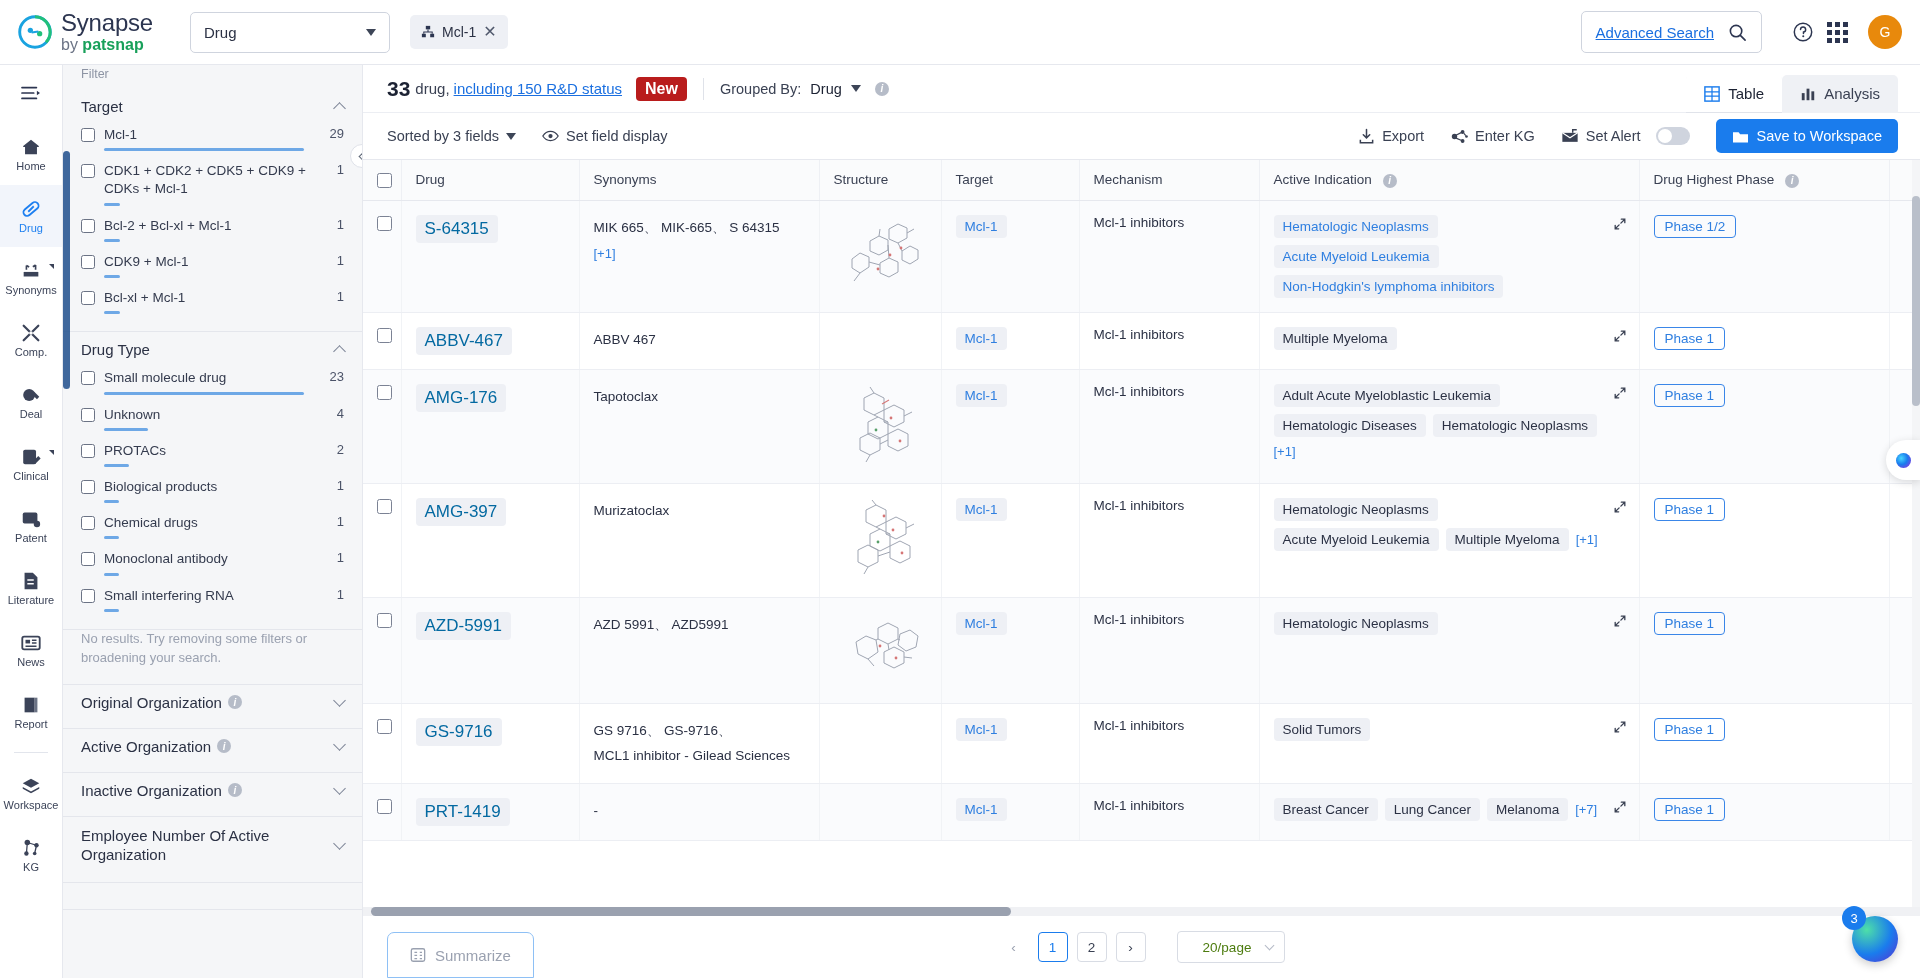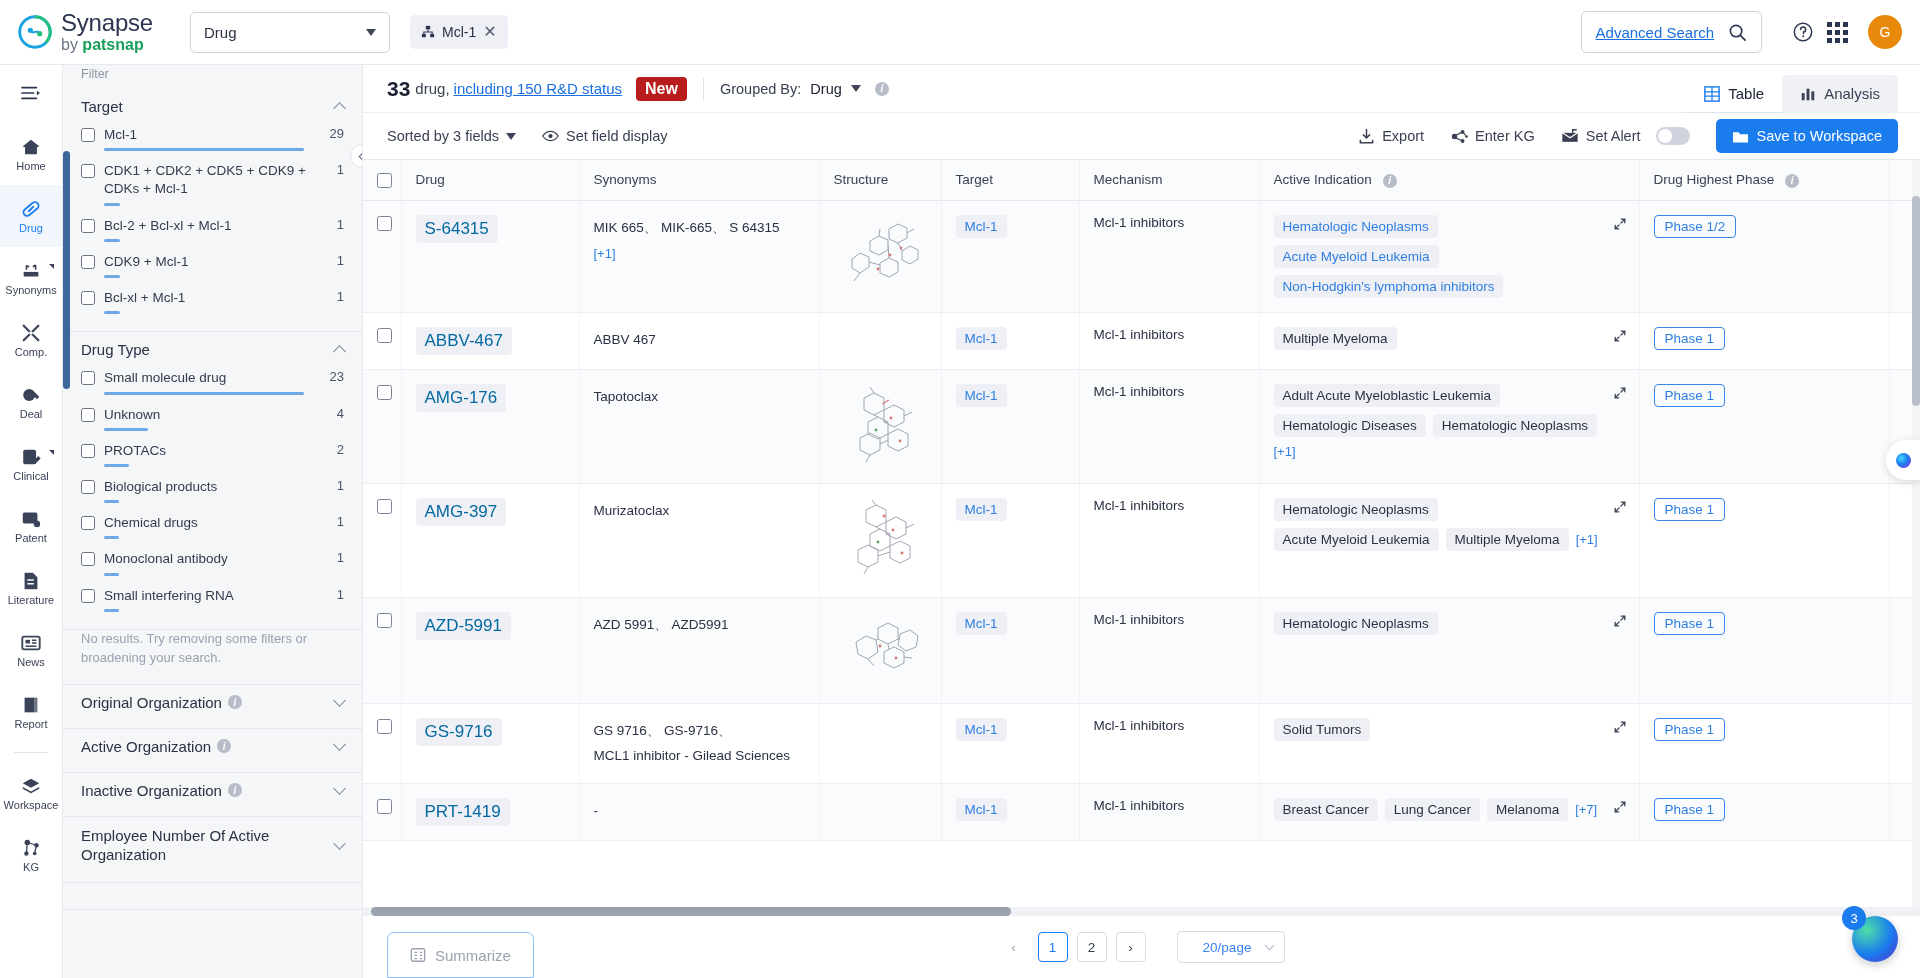--- a/index.html
+++ b/index.html
@@ -242,21 +242,21 @@
   .pager { position: absolute; left: 50%; transform: translateX(-50%); display: flex; align-items: center; gap: 9px; }
   .pg {
     min-width: 30px; height: 30px; border: 1px solid #d8dce4; border-radius: 4px; background: #fff;
     display: flex; align-items: center; justify-content: center; font-size: 13.5px; color: #3a4153; cursor: pointer;
   }
   .pg.nav { border-color: transparent; color: #9aa1b0; }
   .pg.active { border-color: #1a7ced; color: #1a7ced; }
   .pgsize {
     width: 108px; height: 32px; border: 1px solid #d8dce4; border-radius: 4px; background: #fff;
     display: flex; align-items: center; justify-content: space-between; padding: 0 11px;
-    font-size: 13.5px; color: #3b82f6; margin-left: 22px; cursor: pointer;
+    font-size: 13.5px; color: #4d7c0f; margin-left: 22px; cursor: pointer;
   }
   .pgsize .chev { width: 7px; height: 7px; border-color: #b4bac6; transform: rotate(45deg); margin-bottom: 3px; }
 
   
   .fab-bubble {
     position: absolute; right: 0; top: 280px; width: 34px; height: 40px;
     background: #fff; border-radius: 20px 0 0 20px; box-shadow: 0 2px 8px rgba(0,0,0,.14);
     display: flex; align-items: center; justify-content: center; z-index: 9;
   }
   .fab-bubble i { width: 15px; height: 15px; border-radius: 50%;

